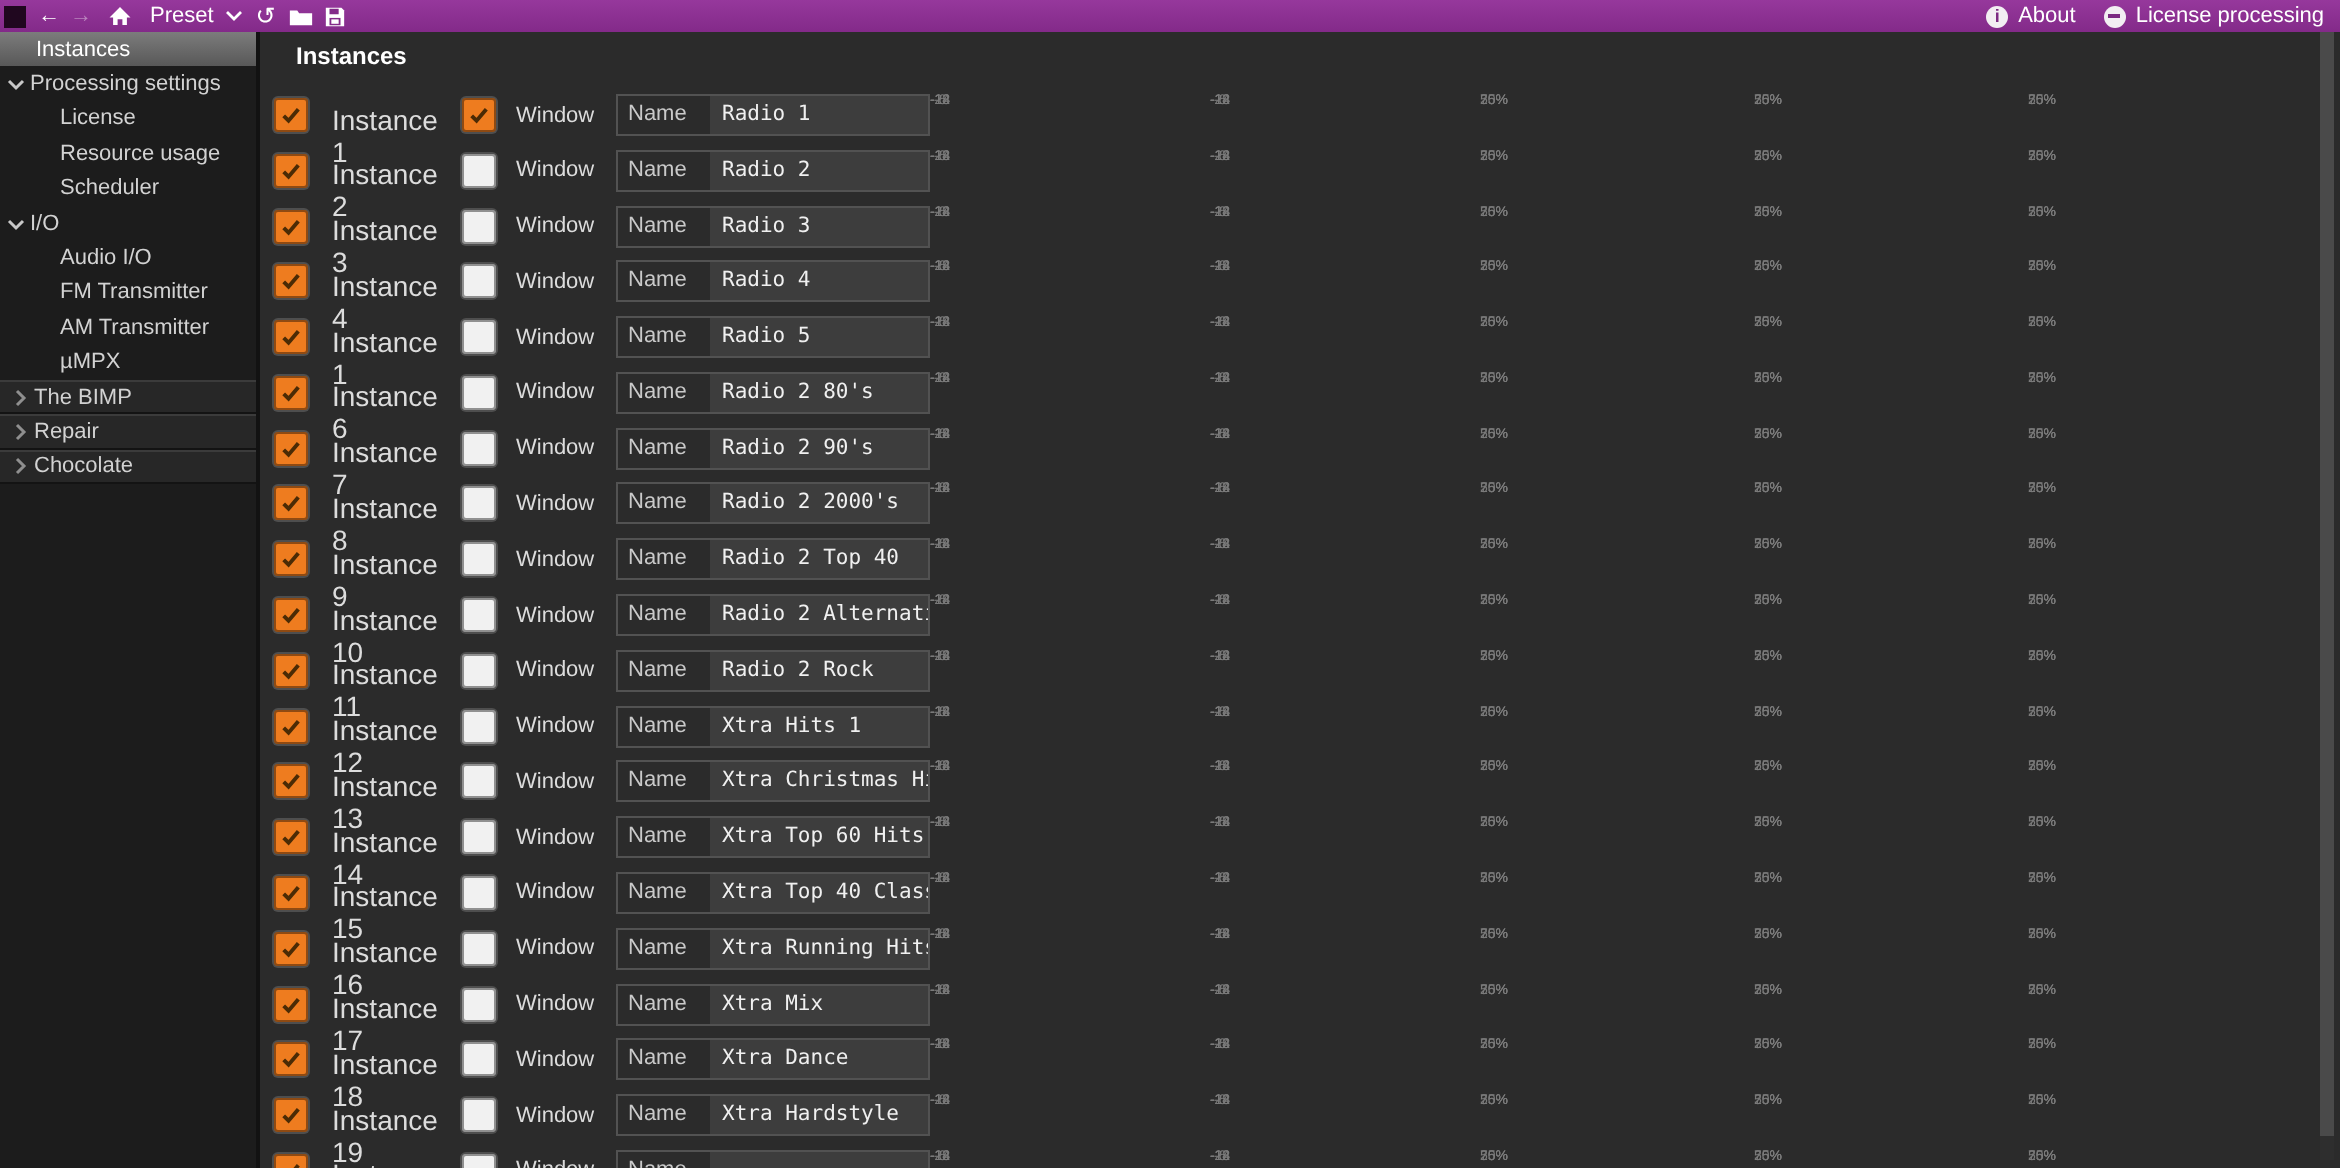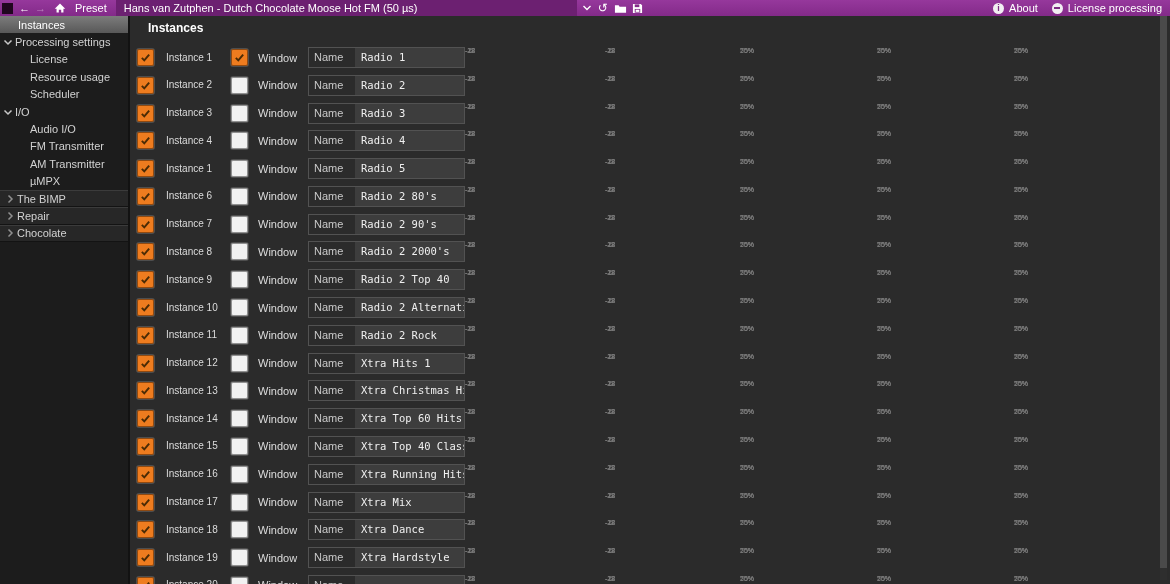--- a/index.html
+++ b/index.html
@@ -47,21 +47,21 @@
   .rows{position:absolute;left:0;top:28px;width:100%;}
   .row{position:relative;height:27.79px;}
 
   .cb{position:absolute;top:5px;width:17px;height:17px;border-radius:2px;background:var(--orange);
       box-shadow:inset 0 0 0 1px rgba(0,0,0,.4),0 0 0 1px #4e4e4e;
       display:flex;align-items:center;justify-content:center;cursor:pointer;}
   .cb.un{background:#f1f1f1;}
   .cb svg{width:13px;height:13px;}
   .c-en{left:7px;}
   .c-win{left:101px;}
-  .ilabel{position:absolute;left:36px;top:7.5px;font-size:10px;color:#dcdcdc;width:64px;}
+  .ilabel{position:absolute;left:36px;top:7.5px;font-size:14px;color:#dcdcdc;width:64px;}
   .wlabel{position:absolute;left:128px;top:7.5px;font-size:11px;color:#dcdcdc;}
 
   .nfield{position:absolute;left:178px;top:3px;width:157px;height:21px;box-sizing:border-box;
           border:1px solid #525252;display:flex;background:#2b2b2b;}
   .nlabel{width:41px;font-size:11px;color:#c9c9c9;line-height:19px;padding-left:5px;flex:none;}
   .nvalue{flex:1;background:#3d3d3d;color:#f0f0f0;font-family:"DejaVu Sans Mono",monospace;
           font-size:10.5px;line-height:19px;padding-left:6px;white-space:nowrap;overflow:hidden;}
 
   .meter{position:absolute;top:2px;width:133px;}
   .m1{left:340px;}
@@ -89,21 +89,20 @@
 <div class="topbar">
   <div class="appicon"></div>
   <div class="tb-ico arrow" style="margin-left:6px">←</div>
   <div class="tb-ico arrow fwd" style="margin-left:5px">→</div>
   <div class="tb-ico" style="margin-left:8px">
     <svg width="12" height="12" viewBox="0 0 16 16">
         <path d="M8 2 L15 9 H12.6 V14 H9.6 V10.2 H6.4 V14 H3.4 V9 H1 Z" fill="#fff"></path>
       </svg>
   </div>
   <div class="tb-preset">Preset</div>
-  <div class="tb-title">Hans van Zutphen - Dutch Chocolate Moose Hot FM (50 µs)</div>
   <div class="tb-ico" style="margin-left:5px">
     <svg width="10" height="10" viewBox="0 0 10 10">
         <polyline points="1.5,3 5,6.5 8.5,3" fill="none" stroke="#fff" stroke-width="1.4"></polyline>
       </svg>
   </div>
   <div class="tb-ico" style="margin-left:6px;font-size:12px">↺</div>
   <div class="tb-ico" style="margin-left:6px">
     <svg width="13" height="11" viewBox="0 0 14 11">
         <path d="M1 2 h4 l1 1.5 h7 v6.5 h-12 Z" fill="#fff"></path>
       </svg>

